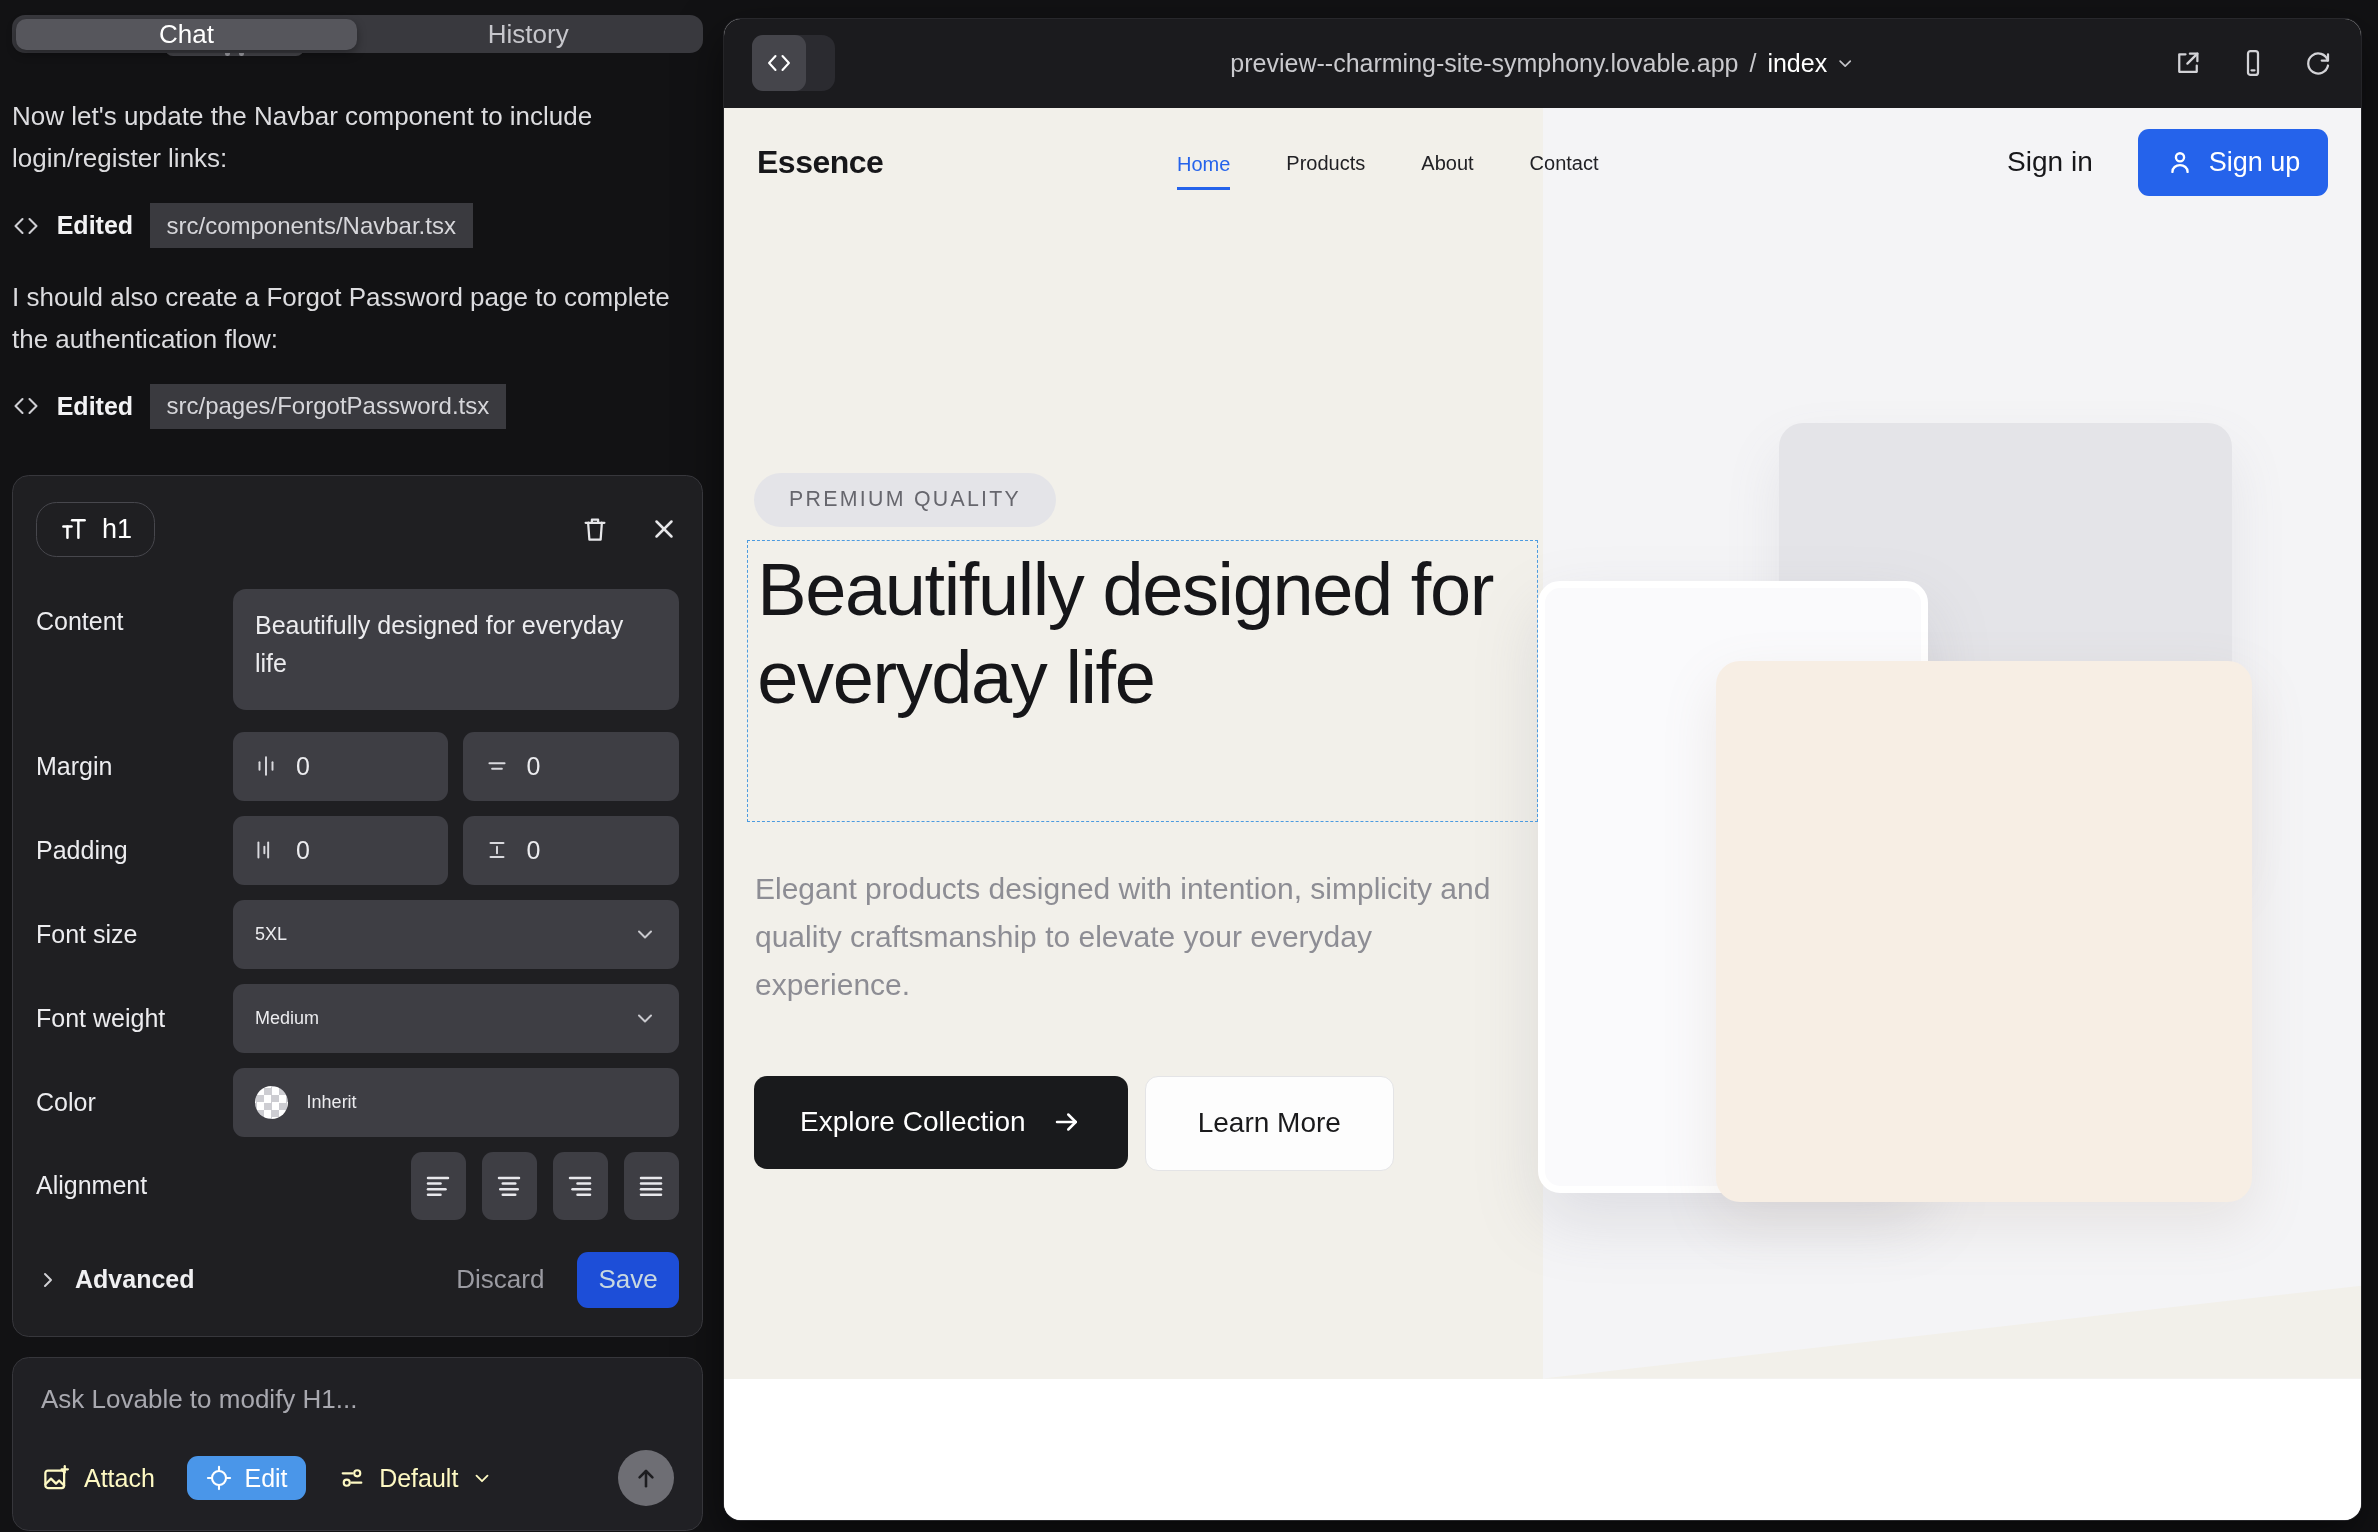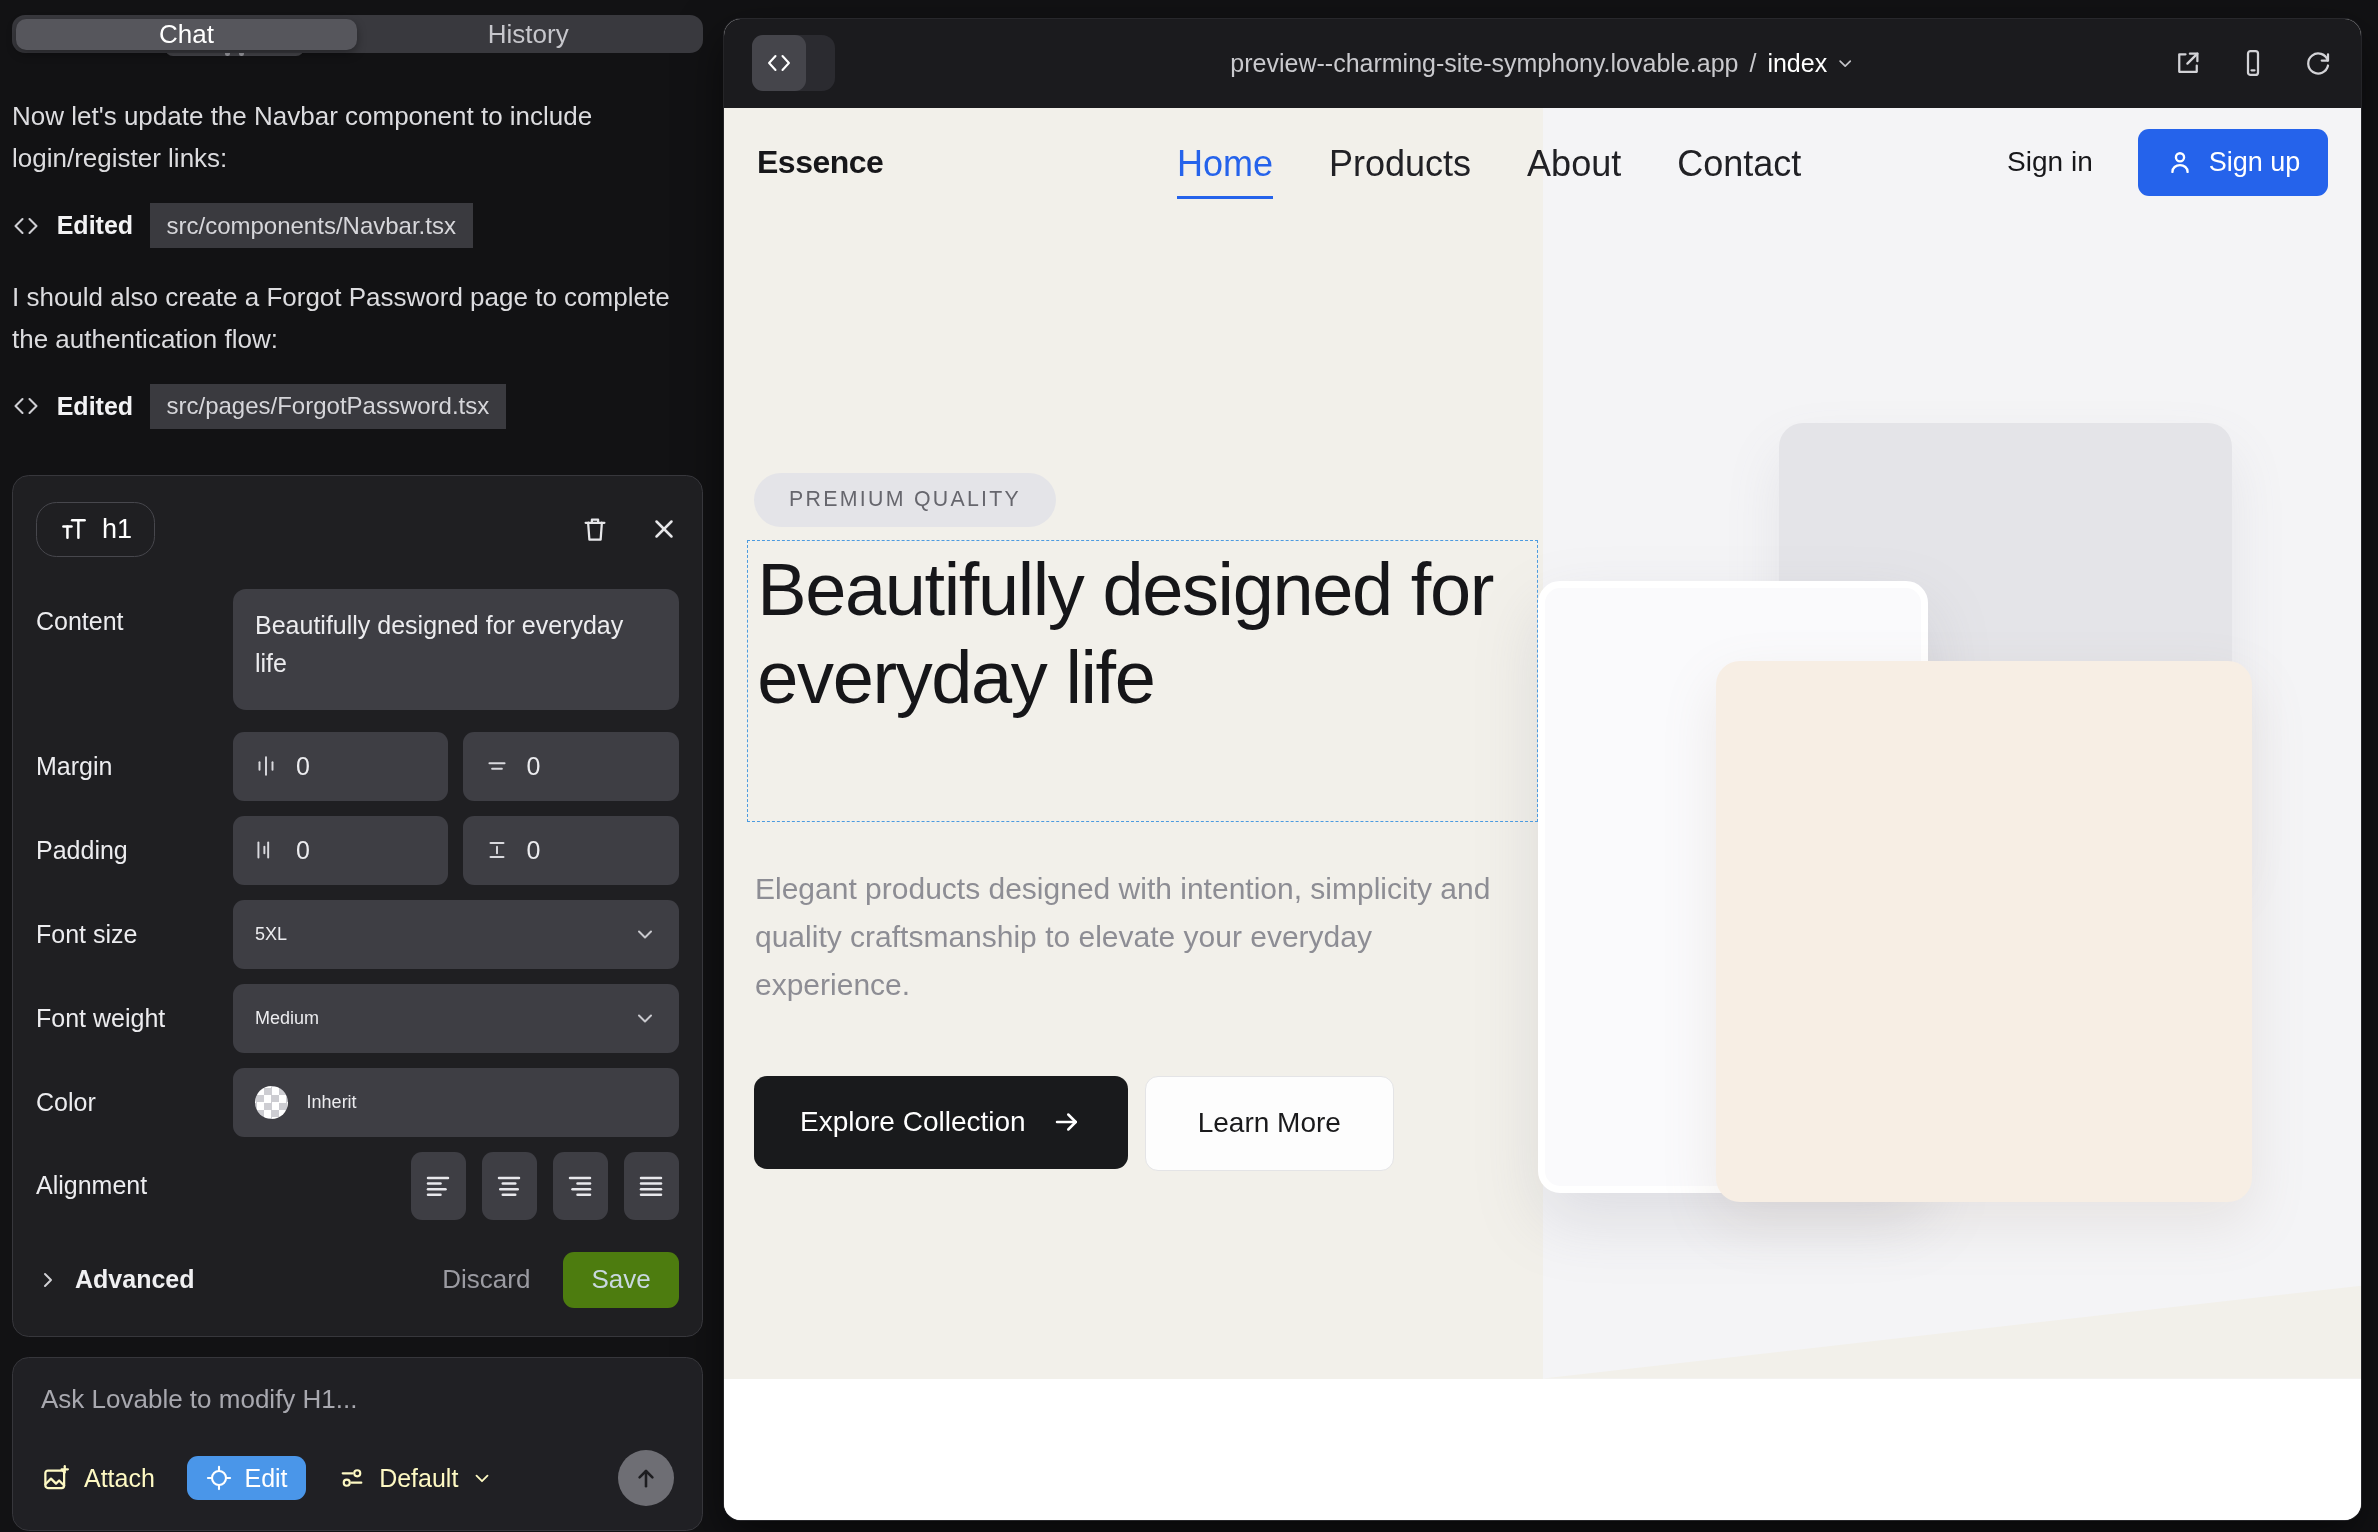--- a/index.html
+++ b/index.html
@@ -53,21 +53,21 @@
     background-image:conic-gradient(#cdcdd2 25%, #ffffff 0 50%, #cdcdd2 0 75%, #ffffff 0);
     background-size:15px 15px; background-position:center; }
   .align-group { display:flex; gap:16px; margin-left:auto; }
   .align-btn { width:55px; height:68px; background:#3e3e44; border:none; border-radius:11px; color:#e8e8ec; display:flex; align-items:center; justify-content:center; cursor:pointer; }
 
   .panel-foot { display:flex; align-items:center; margin-top:32px; }
   .advanced { display:flex; align-items:center; gap:15px; font-size:25px; font-weight:600; color:#f0f0f2; cursor:pointer; }
   .advanced svg { color:#cfcfd4; }
   .panel-foot .spacer { flex:1; }
   .discard-btn { background:none; border:none; font-size:26px; color:#9b9ba2; cursor:pointer; margin-right:33px; }
-  .save-btn { background:#4d7c0f; border:none; border-radius:11px; height:56px; padding:0 28px; font-size:26px; color:#c9d8e0; cursor:pointer; }
+  .save-btn { background:#1d4ed8; border:none; border-radius:11px; height:56px; padding:0 21px; font-size:26px; color:#c9d8e0; cursor:pointer; }
 
   
   .composer { margin-top:20.4px; background:#202024; border:1.9px solid #36363b; border-radius:16.7px; padding:26px 28px 24px; }
   .composer input { width:100%; background:transparent; border:none; outline:none; font-size:26px; color:#ececef; }
   .composer input::placeholder { color:#a8a8af; }
   .composer-row { margin-top:35px; display:flex; align-items:center; gap:32px; }
   .tool-btn { display:flex; align-items:center; gap:13px; background:none; border:none; color:#fef9c3; font-size:25px; cursor:pointer; }
   .edit-pill { display:flex; align-items:center; gap:11px; background:#4a96e9; border:none; border-radius:11px; height:44px; padding:0 18.6px; color:#fff; font-size:25px; cursor:pointer; }
   .send-btn { margin-left:auto; width:56px; height:56px; border-radius:50%; background:#6e6e74; border:none; display:flex; align-items:center; justify-content:center; color:#1d1d20; cursor:pointer; }
 
@@ -93,21 +93,21 @@
   .hero-wedge { position:absolute; left:819px; top:1178px; right:0; height:93px; background:#f2f0ea; clip-path:polygon(0 100%,100% 0,100% 100%); }
 
   .shape { position:absolute; }
   .shape-gray  { left:1055px; top:315px; width:453px; height:445px; background:#e4e4e8; border-radius:24px; box-shadow:0 28px 56px rgba(120,120,140,.12); }
   .shape-white { left:814px; top:473px; width:390px; height:612px; background:#fafafc; border:7.4px solid #ffffff; border-radius:22px; box-shadow:0 28px 65px rgba(120,120,140,.18); }
   .shape-beige { left:992px; top:553px; width:536px; height:541px; background:#f7eee4; border-radius:24px; box-shadow:0 22px 56px rgba(150,130,110,.14); }
 
   .site-nav { position:absolute; left:0; top:0; right:0; height:109px; display:flex; align-items:center; padding:0 33px; }
   .logo { font-size:32px; font-weight:700; color:#17171a; letter-spacing:-0.5px; }
   .nav-links { position:absolute; left:453px; top:0; height:109px; display:flex; align-items:center; gap:56px; }
-  .nav-link { font-size:36px; color:#212125; cursor:pointer; padding-top:3.7px; }
+  .nav-link { font-size:20px; color:#212125; cursor:pointer; padding-top:3.7px; }
   .nav-link.active { color:#2563eb; border-bottom:3.7px solid #2563eb; padding-bottom:11px; margin-bottom:-15px; }
   .nav-auth { margin-left:auto; display:flex; align-items:center; gap:45px; }
   .sign-in { font-size:28px; color:#17171a; cursor:pointer; background:none; border:none; }
   .sign-up { display:flex; align-items:center; gap:15px; background:#2563eb; color:#fff; border:none; border-radius:11px; height:67px; padding:0 28px; font-size:27px; cursor:pointer; }
 
   .hero-badge { position:absolute; left:30px; top:365px; height:54px; display:flex; align-items:center; padding:0 35px; background:#e4e4e8; border-radius:27px; font-size:21.3px; letter-spacing:2.3px; color:#66666d; font-weight:500; }
 
   .hero-select { position:absolute; left:23px; top:432px; width:791px; height:282px; border:1.9px dashed #4c9be0; cursor:pointer; }
   .hero-title { padding:5.6px 0 0 9.3px; font-size:74px; line-height:1.18; font-weight:500; letter-spacing:-1.4px; color:#161619; max-width:784px; }
 

